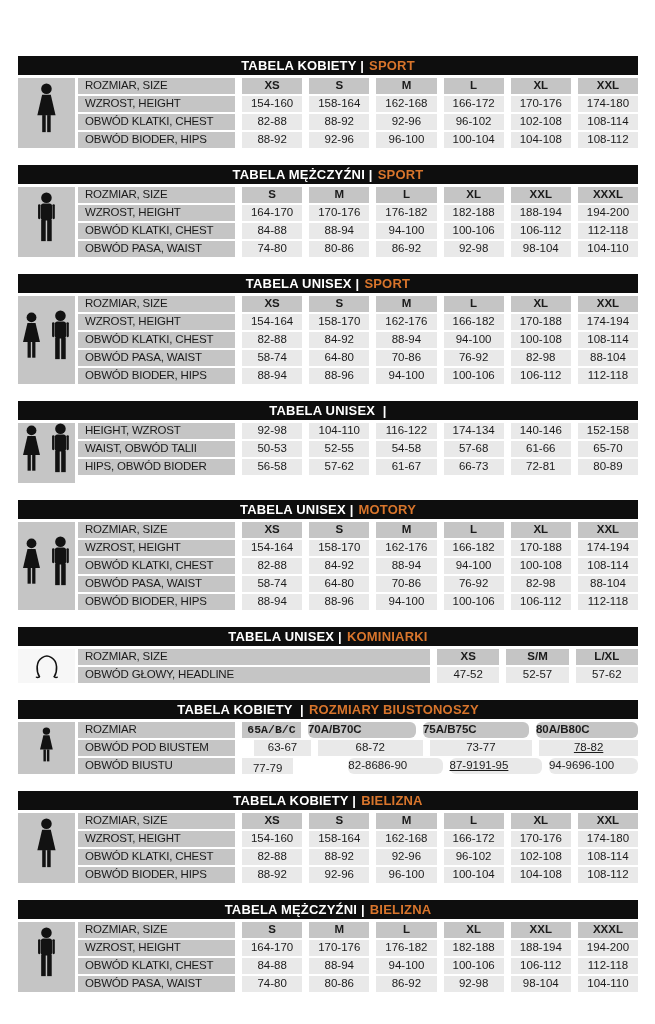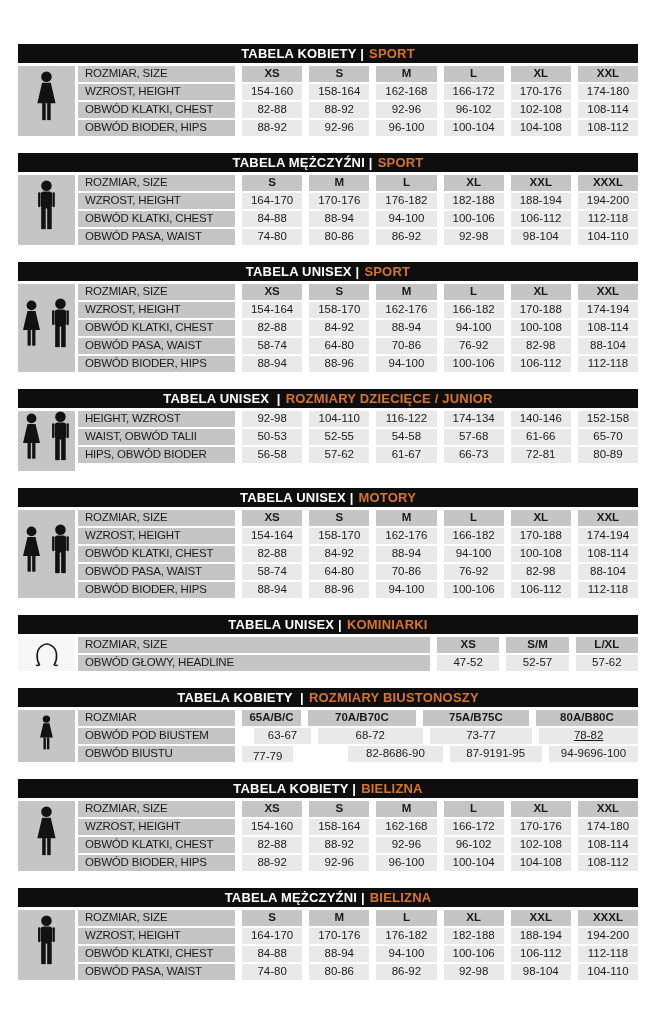--- a/index.html
+++ b/index.html
@@ -1,21 +1,21 @@
 <!DOCTYPE html>
 <html style="--bar: #0e0e0e; --accent: #d8752c; --cellGray: #c5c5c5; --cellLight: #e9e9e9;"><head>
 <meta charset="utf-8">
 <style>
   html,body{margin:0;padding:0;background:#ffffff;}
   body{
     width:655px;height:1024px;overflow:hidden;
     font-family:"Liberation Sans","DejaVu Sans",sans-serif;
     color:#1b1b1b;
   }
-  #page{width:654px;height:1024px;box-sizing:border-box;padding:44px 0 0 18px;background:#fff;}
+  #page{width:654px;height:1024px;box-sizing:border-box;padding:56px 0 0 18px;background:#fff;}
   .table-block{width:620px;margin-bottom:17px;}
   .bar{
     height:19px;background:var(--bar,#0e0e0e);
     display:flex;align-items:center;justify-content:center;
     font-weight:bold;font-size:13px;letter-spacing:.2px;color:#ffffff;
     margin-bottom:3px;
   }
   .bar .bar-accent{color:var(--accent,#d8752c);margin-left:5px;}
   .bar .bar-text{white-space:pre;}
   .tbody{display:flex;gap:3px;}
@@ -30,21 +30,21 @@
   .cell{
     display:flex;align-items:center;font-size:11.5px;line-height:1;
     background:var(--cellLight,#e9e9e9);
   }
   .cell.label{
     width:157px;flex:0 0 157px;background:var(--cellGray,#c5c5c5);
     padding-left:7px;box-sizing:border-box;letter-spacing:-.2px;
   }
   .wide-label .cell.label{width:352px;flex:0 0 352px;}
   .cell.value{flex:1 1 0;justify-content:center;}
-  .cell.value.multi{justify-content:center;}
+  .cell.value.multi{justify-content:flex-start;border-radius:6px;}
   .cell.value.head{background:var(--cellGray,#c5c5c5);font-weight:bold;}
   .row.headrow .cell.value{font-weight:bold;}
 </style>
 </head>
 <body>
 
 <main id="page">
     <section class="table-block">
       <div class="bar">
         <span class="bar-text">TABELA KOBIETY |</span>
@@ -378,21 +378,20 @@
             <div class="cell value">
               <span>112-118</span>
             </div>
           </div>
         </div>
       </div>
     </section>
     <section class="table-block">
       <div class="bar">
         <span class="bar-text">TABELA UNISEX  |</span>
-        <span class="bar-accent">ROZMIARY DZIECIĘCE / JUNIOR</span>
       </div>
       <div class="tbody">
         <div class="icon-cell">
           <svg viewBox="0 0 26 58" height="55.800000000000004" xmlns="http://www.w3.org/2000/svg">
             <circle cx="13" cy="5.6" r="5.1"></circle>
             <path d="M8.8 11.4 h8.4 l4.6 19.8 h-17.6 z"></path>
             <rect x="8.9" y="31" width="3.4" height="16.5"></rect>
             <rect x="13.7" y="31" width="3.4" height="16.5"></rect>
           </svg>
           <svg viewBox="0 0 26 58" height="60" xmlns="http://www.w3.org/2000/svg">
@@ -653,21 +652,21 @@
           <svg viewBox="0 0 26 58" height="42" xmlns="http://www.w3.org/2000/svg">
             <circle cx="13" cy="5.6" r="5.1"></circle>
             <path d="M8.8 11.4 h8.4 l4.6 19.8 h-17.6 z"></path>
             <rect x="8.9" y="31" width="3.4" height="16.5"></rect>
             <rect x="13.7" y="31" width="3.4" height="16.5"></rect>
           </svg>
         </div>
         <div class="rows">
           <div class="row headrow">
             <div class="cell label">ROZMIAR</div>
-            <div class="cell value head" style="flex: 60 1 0px;">
+            <div class="cell value head" style="flex: 60 1 0px; font-family: Liberation Mono, monospace;">
               <span>65A/B/C</span>
             </div>
             <div class="cell value head multi" style="flex: 110 1 0px;">
               <span>70A/B</span>
               <span>70C</span>
             </div>
             <div class="cell value head multi" style="flex: 108 1 0px;">
               <span>75A/B</span>
               <span>75C</span>
             </div>
@@ -693,21 +692,21 @@
           </div>
           <div class="row">
             <div class="cell label">OBWÓD BIUSTU</div>
             <div class="cell value" style="flex: 60 1 0px; align-items: flex-end;">
               <span>77-79</span>
             </div>
             <div class="cell value multi" style="flex: 110 1 0px; margin-left: 48px;">
               <span>82-86</span>
               <span>86-90</span>
             </div>
-            <div class="cell value multi" style="flex: 108 1 0px;">
+            <div class="cell value multi" style="flex: 108 1 0px; text-decoration: underline;">
               <span>87-91</span>
               <span>91-95</span>
             </div>
             <div class="cell value multi" style="flex: 104 1 0px;">
               <span>94-96</span>
               <span>96-100</span>
             </div>
           </div>
         </div>
       </div>

